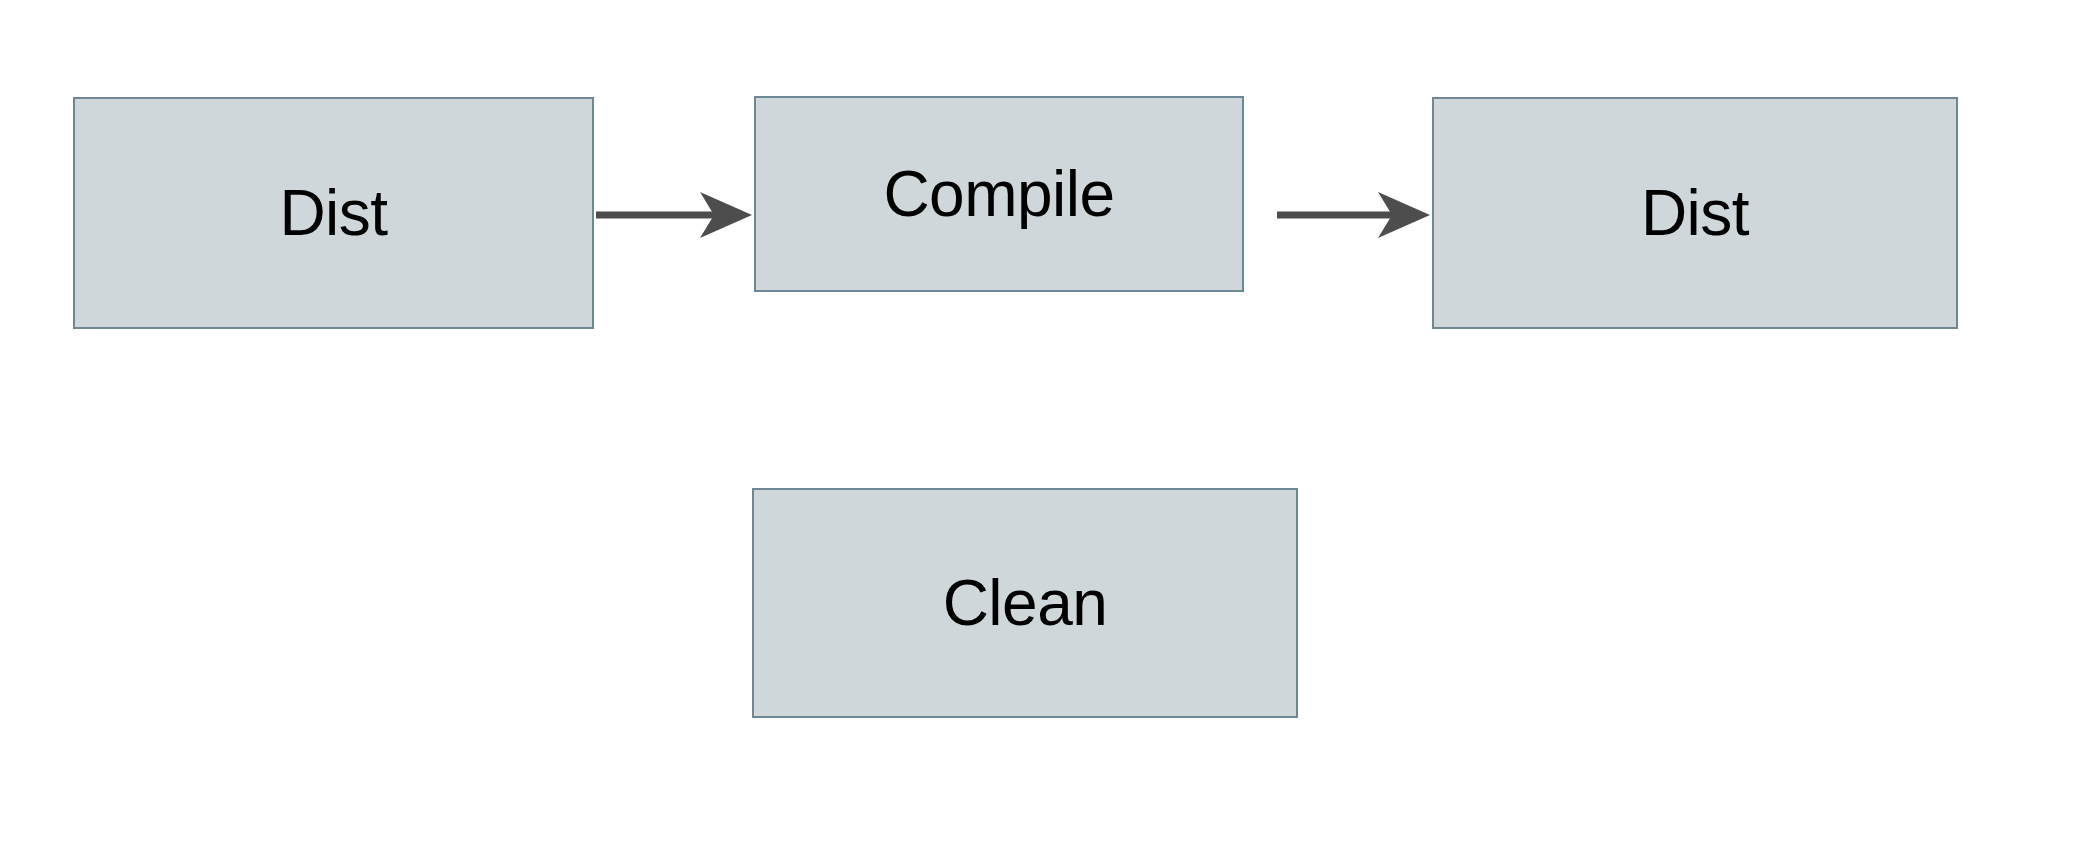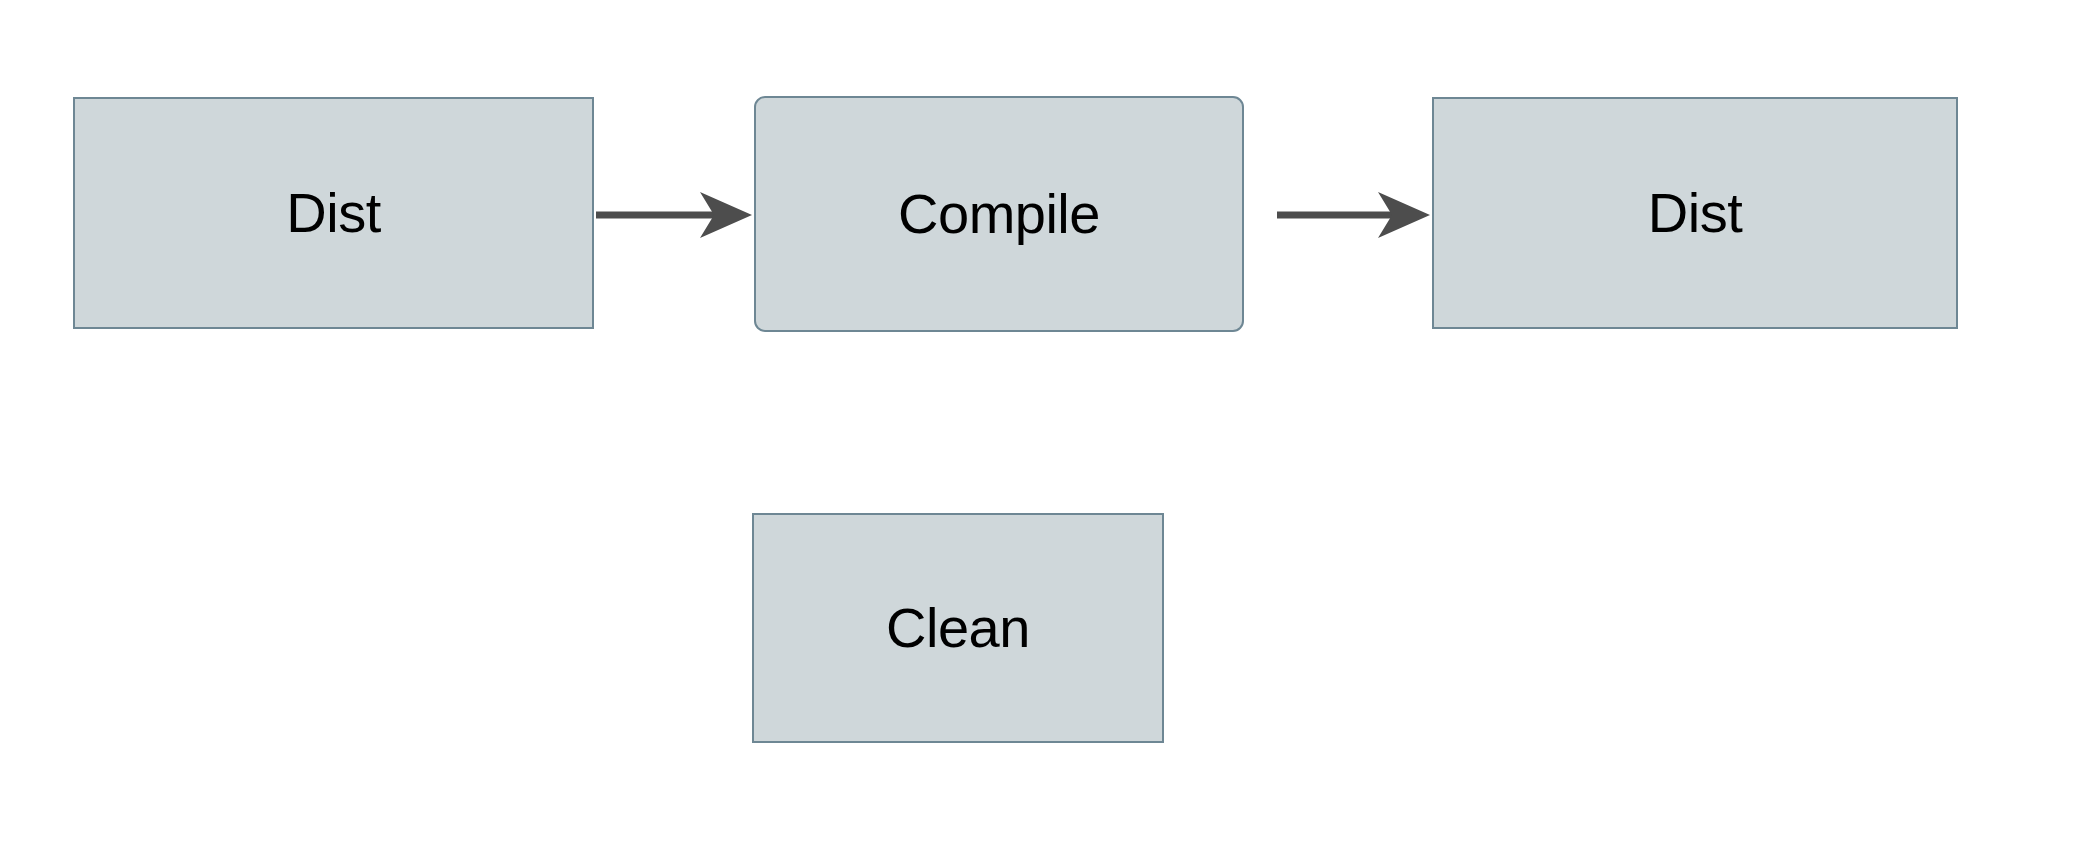--- a/index.html
+++ b/index.html
@@ -24,21 +24,21 @@
     box-sizing: border-box;
     background: #CFD7DA;
     border: 2px solid #6E8794;
     display: flex;
     align-items: center;
     justify-content: center;
     user-select: none;
   }
   .node-label {
     font-family: "Liberation Sans", sans-serif;
-    font-size: 56px;
+    font-size: 64px;
     line-height: 1;
     font-weight: 400;
     color: #000000;
     letter-spacing: -0.5px;
     white-space: nowrap;
   }
   .edge-svg {
     position: absolute;
     left: 0;
     top: 0;
@@ -70,25 +70,25 @@
     <g>
       <line class="edge-line" x1="1277" y1="215" x2="1401" y2="215"></line>
       <path class="edge-head" d="M 1430 215 L 1378 192 L 1392 215 L 1378 238 Z"></path>
     </g>
   </svg>
 
   <div class="node" style="left:73px; top:97px; width:521px; height:232px;">
     <span class="node-label">Dist</span>
   </div>
 
-  <div class="node" style="left:754px; top:96px; width:490px; height:236px;border-radius:11px;">
+  <div class="node" style="left:754px; top:96px; width:490px; height:196px;">
     <span class="node-label">Compile</span>
   </div>
 
   <div class="node" style="left:1432px; top:97px; width:526px; height:232px;">
     <span class="node-label">Dist</span>
   </div>
 
-  <div class="node" style="left:752px; top:513px; width:412px; height:230px;">
+  <div class="node" style="left:752px; top:488px; width:546px; height:230px;">
     <span class="node-label">Clean</span>
   </div>
 
 </div>
 
 </body></html>

